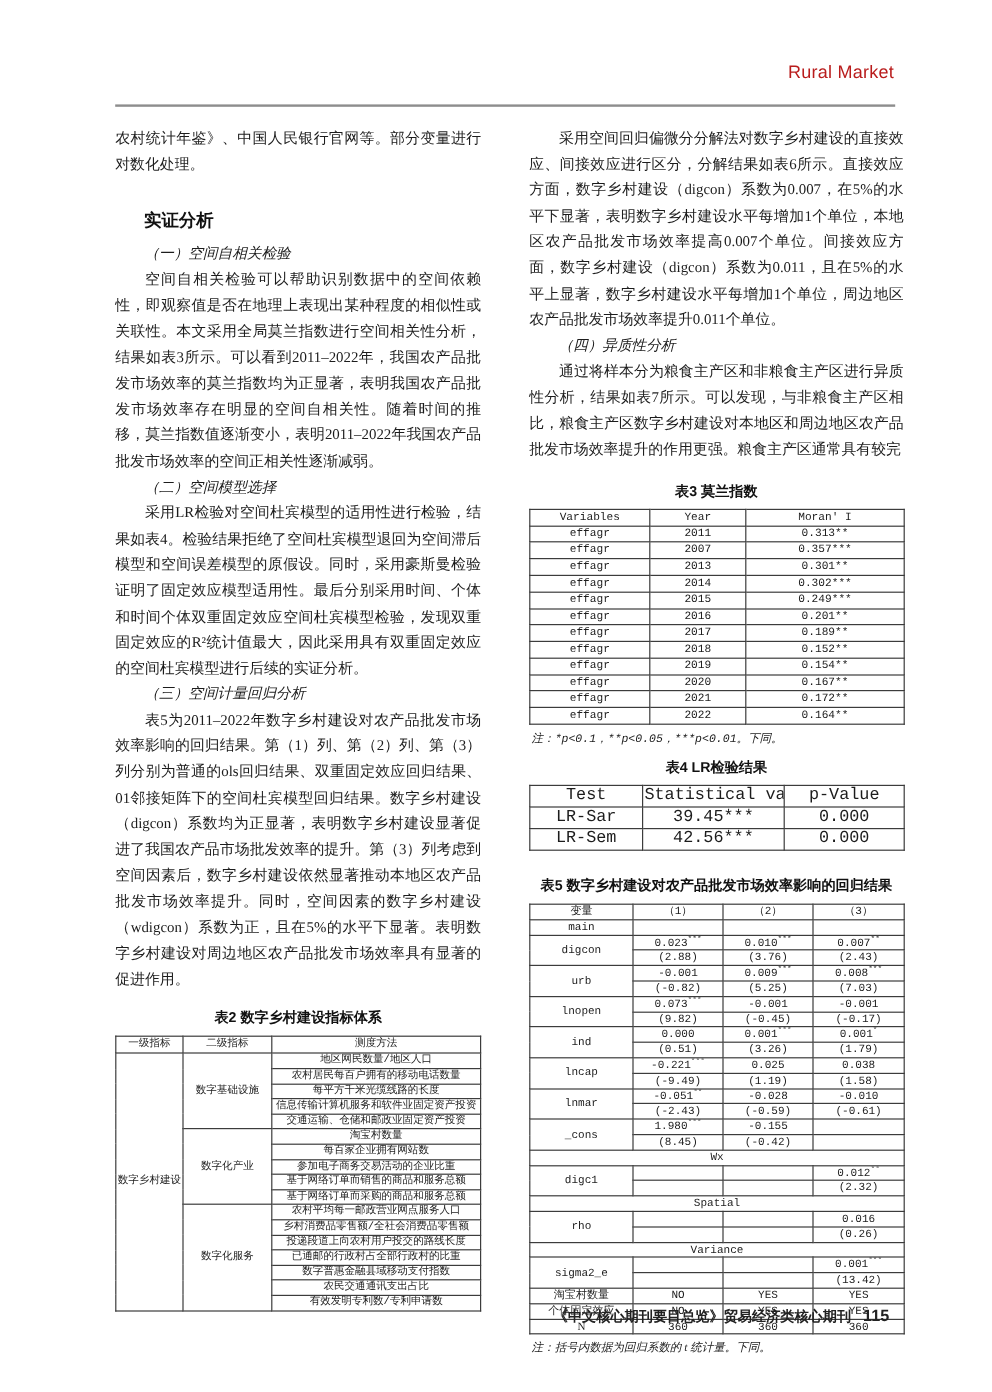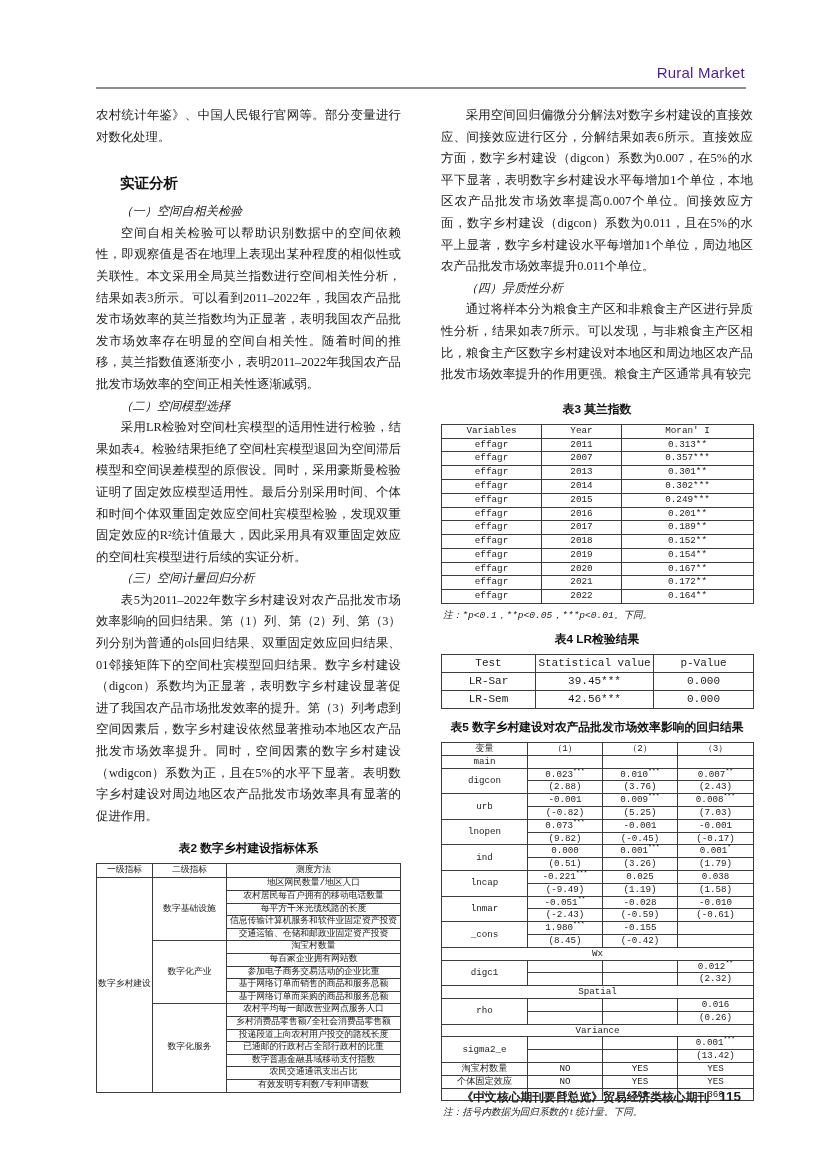--- a/index.html
+++ b/index.html
@@ -1,20 +1,20 @@
 <!DOCTYPE html>
 <html><head>
 <meta charset="utf-8">
 <style>
   html,body{margin:0;padding:0;background:#e8e8e8;}
   .page{position:relative;width:827px;height:1160px;background:#ffffff;margin:0 auto;
         font-family:"Liberation Serif","DejaVu Serif",serif;color:#1c1c1c;overflow:hidden;}
   
-  .journal-name{position:absolute;top:64px;right:82px;font-family:"Liberation Sans","DejaVu Sans",sans-serif;
-        font-size:15px;letter-spacing:.2px;color:#4c1d95;}
+  .journal-name{position:absolute;top:52px;right:82px;font-family:"Liberation Sans","DejaVu Sans",sans-serif;
+        font-size:15px;letter-spacing:.2px;color:#b91c1c;}
   .header-rule{position:absolute;top:87px;left:96px;width:650px;height:0;border-top:2px solid #8d8d8d;}
   
   .columns{position:absolute;top:105px;left:96px;width:652px;display:flex;gap:40px;}
   .col{width:312px;}
   .col.right{width:312px;}
   p.body{font-size:12.4px;line-height:21.6px;text-align:justify;margin:0;text-indent:2em;}
   p.body.noindent{text-indent:0;}
   h2.section{font-family:"Liberation Sans","DejaVu Sans",sans-serif;font-size:14.5px;font-weight:bold;
         margin:26px 0 8px 24px;color:#111;}
   p.subhead{font-style:italic;font-size:12.2px;line-height:21.6px;margin:0 0 0 0;text-indent:2em;}
@@ -23,21 +23,21 @@
         text-align:center;margin:14px 0 6px 0;color:#111;}
   .tnote{font-size:9.6px;font-style:italic;margin:5px 0 0 2px;font-family:"Liberation Serif",serif;}
   
   table{border-collapse:collapse;width:100%;table-layout:fixed;padding-left:20px;}
   td,th{border:1px solid #3c3c3c;text-align:center;vertical-align:middle;padding:0 1px;
         font-weight:normal;overflow:hidden;white-space:nowrap;}
   .mono{font-family:"Liberation Mono","DejaVu Sans Mono",monospace;}
   
   .t3 td,.t3 th{font-family:"Liberation Mono","DejaVu Sans Mono",monospace;font-size:9.3px;height:12.8px;line-height:12.8px;}
   
-  .t4 td,.t4 th{font-family:"Liberation Mono","DejaVu Sans Mono",monospace;font-size:11px;height:17px;line-height:17px;}
+  .t4 td,.t4 th{font-family:"Liberation Mono","DejaVu Sans Mono",monospace;font-size:14px;height:17px;line-height:17px;}
   
   .t5 td,.t5 th{font-size:9.2px;height:11.8px;line-height:11.8px;font-family:"Liberation Mono","DejaVu Sans Mono",monospace;}
   .t5 td.cn{font-family:"Liberation Serif","DejaVu Serif",serif;font-size:9.2px;}
   .t5 sup{font-size:6.5px;vertical-align:super;line-height:0;}
   
   .t2 td,.t2 th{font-size:8.8px;height:11.6px;line-height:11.6px;font-family:Liberation Mono, monospace;white-space:normal;}
   .t2 th{height:13px;}
   
   .footer{position:absolute;top:1089px;right:86px;font-family:"Liberation Sans","DejaVu Sans",sans-serif;
         font-size:11.8px;font-weight:bold;color:#222;}
@@ -242,21 +242,21 @@
               <td>0.000</td>
             </tr>
             <tr>
               <td>LR-Sem</td>
               <td>42.56***</td>
               <td>0.000</td>
             </tr>
           </tbody>
       </table>
 
-      <div class="tcaption" style="margin-top:11px">表5 数字乡村建设对农产品批发市场效率影响的回归结果</div>
+      <div class="tcaption" style="margin-top:22px">表5 数字乡村建设对农产品批发市场效率影响的回归结果</div>
       <table class="t5">
         <colgroup>
             <col style="width:86px">
             <col style="width:75px">
             <col style="width:75px">
             <col style="width:76px">
           </colgroup>
         <thead id="t5-head">
             <tr>
               <th class="cn">变量</th>

